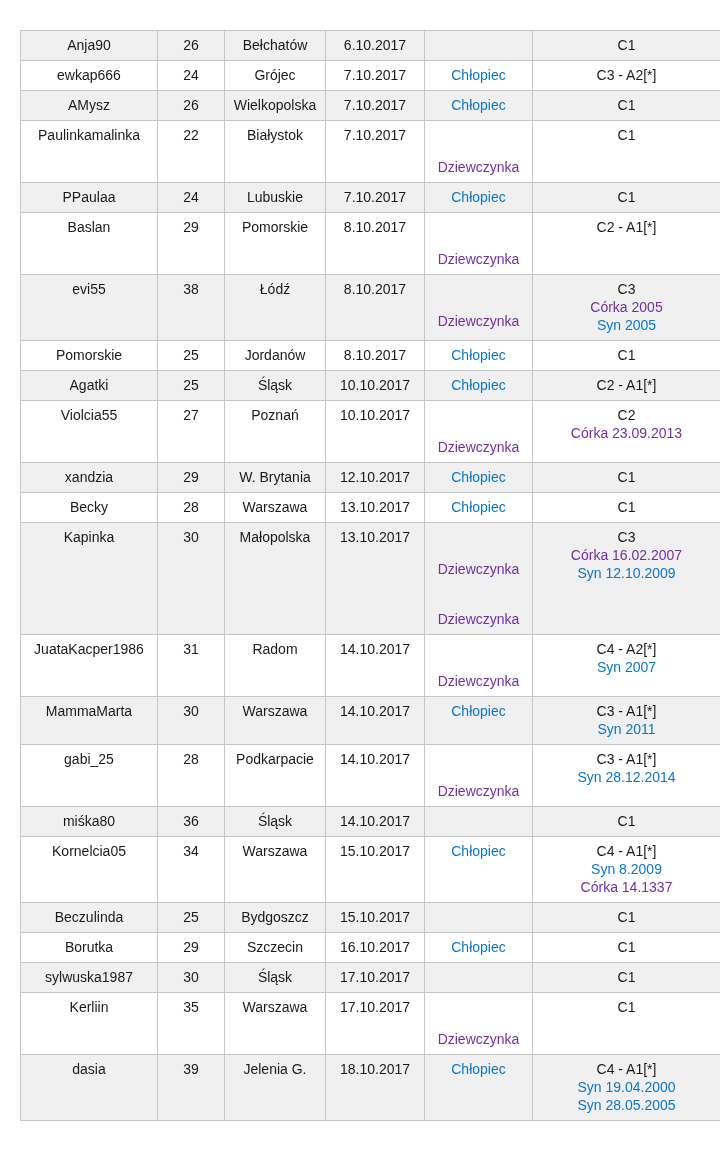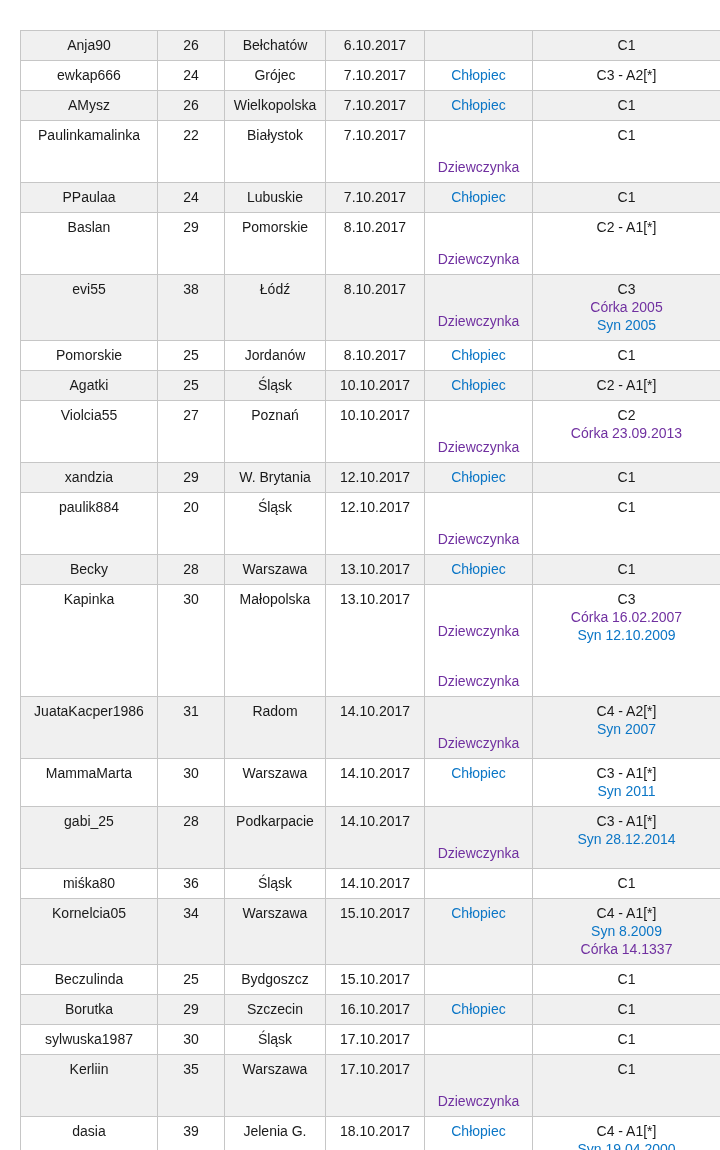--- a/index.html
+++ b/index.html
@@ -187,32 +187,20 @@
           <td>W. Brytania</td>
           <td>12.10.2017</td>
           <td>
             <div class="gender boy">Chłopiec</div>
           </td>
           <td>
             <div class="code">C1</div>
           </td>
         </tr>
         <tr>
-          <td>paulik884</td>
-          <td>20</td>
-          <td>Śląsk</td>
-          <td>12.10.2017</td>
-          <td>
-            <div class="gender girl">Dziewczynka</div>
-          </td>
-          <td>
-            <div class="code">C1</div>
-          </td>
-        </tr>
-        <tr>
           <td>Becky</td>
           <td>28</td>
           <td>Warszawa</td>
           <td>13.10.2017</td>
           <td>
             <div class="gender boy">Chłopiec</div>
           </td>
           <td>
             <div class="code">C1</div>
           </td>

